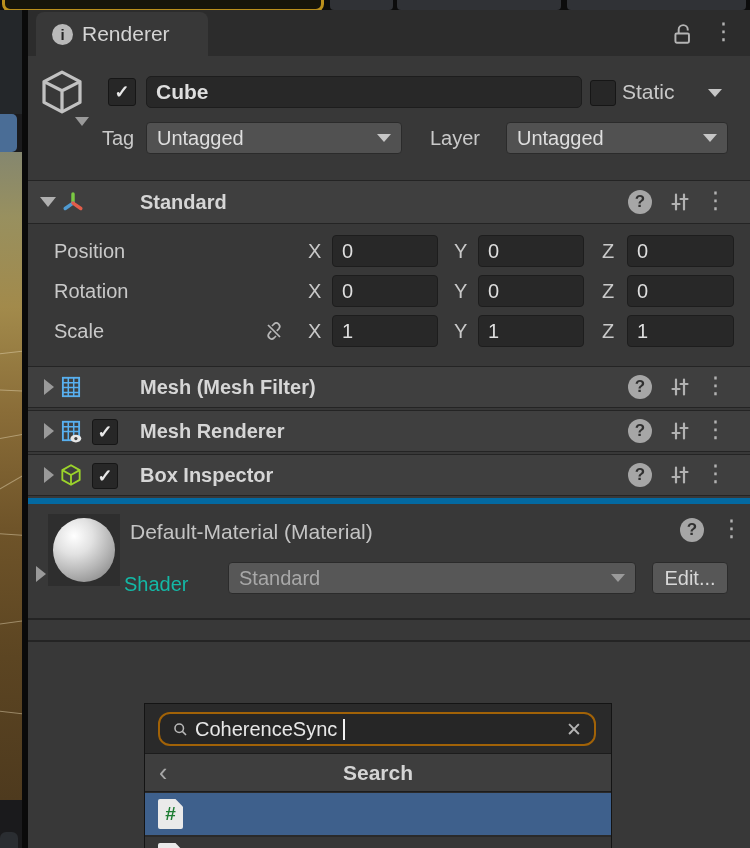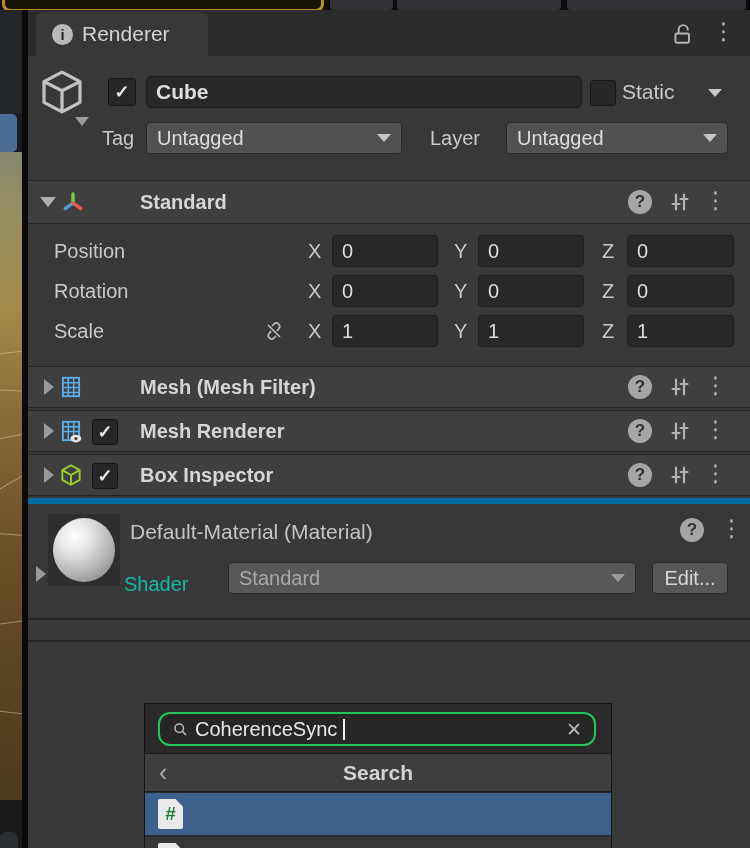--- a/index.html
+++ b/index.html
@@ -60,21 +60,21 @@
           background:radial-gradient(circle at 34% 28%, #ffffff 0%, #e2e2e2 30%, #b5b5b5 60%, #8d8d8d 85%, #7e7e7e 100%);}
   .hline{position:absolute;left:0;width:722px;height:2px;background:#242424;}
 
   
   .add-btn{position:absolute;left:122px;top:649px;width:458px;height:38px;background:#585858;border:1px solid #2d2d2d;
            border-radius:3px;box-sizing:border-box;display:flex;align-items:center;justify-content:center;
            font-size:21px;color:#e4e4e4;}
   .popup{position:absolute;left:116px;top:693px;width:468px;height:145px;background:#2a2a2a;
          border:1px solid #141414;border-bottom:none;box-sizing:border-box;overflow:hidden;z-index:10;}
   .searchfield{position:absolute;left:13px;top:8px;width:438px;height:34px;background:#262626;
-               border:2px solid #22c55e;border-radius:12px;box-sizing:border-box;
+               border:2px solid #a16207;border-radius:12px;box-sizing:border-box;
                display:flex;align-items:center;padding:0 12px;gap:6px;}
   .query{font-size:20px;color:#e8e8e8;}
   .caret{width:2px;height:21px;background:#f0f0f0;}
   .clear-x{margin-left:auto;color:#b4b4b4;font-size:19px;}
   .pop-head{position:absolute;left:0;top:49px;width:100%;height:39px;background:#3e3e3e;
             border-top:1px solid #1c1c1c;border-bottom:1px solid #1c1c1c;box-sizing:border-box;
             display:flex;align-items:center;justify-content:center;font-size:21px;font-weight:bold;color:#d4d4d4;}
   .back-ch{position:absolute;left:14px;top:4px;font-size:25px;color:#a8a8a8;font-weight:normal;}
   .result{position:absolute;left:0;width:100%;height:42px;display:flex;align-items:center;gap:13px;
           padding-left:13px;box-sizing:border-box;font-size:21px;color:#f2f2f2;}

